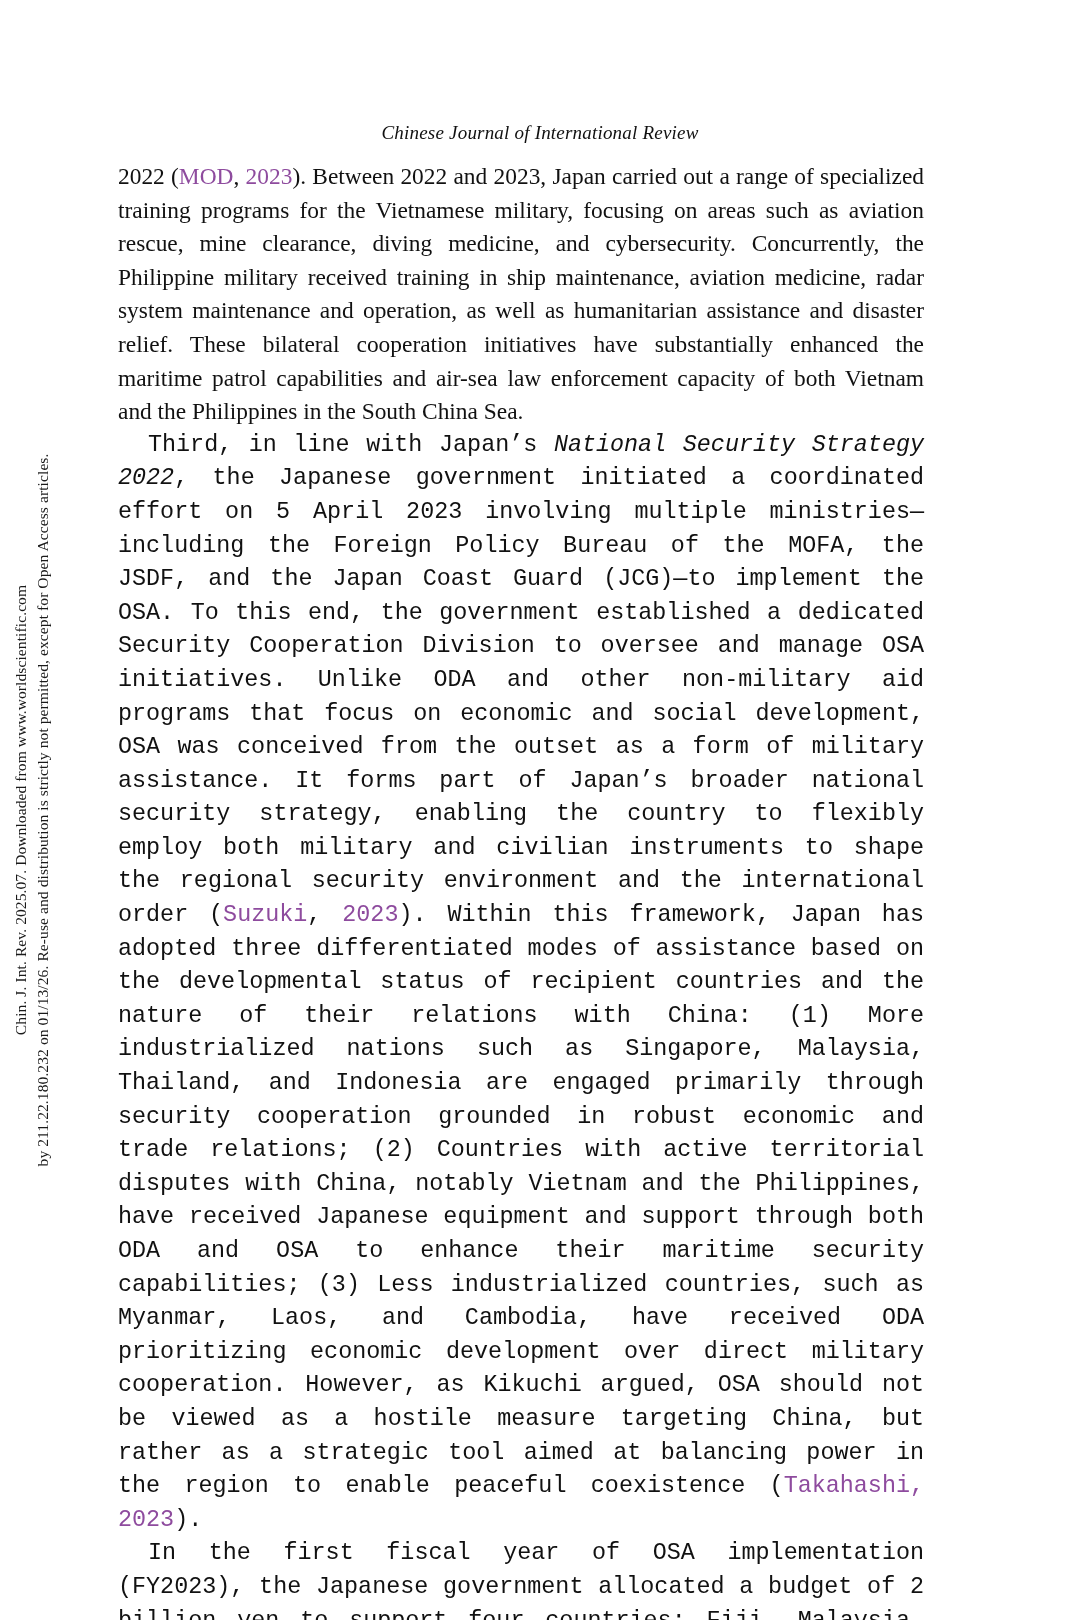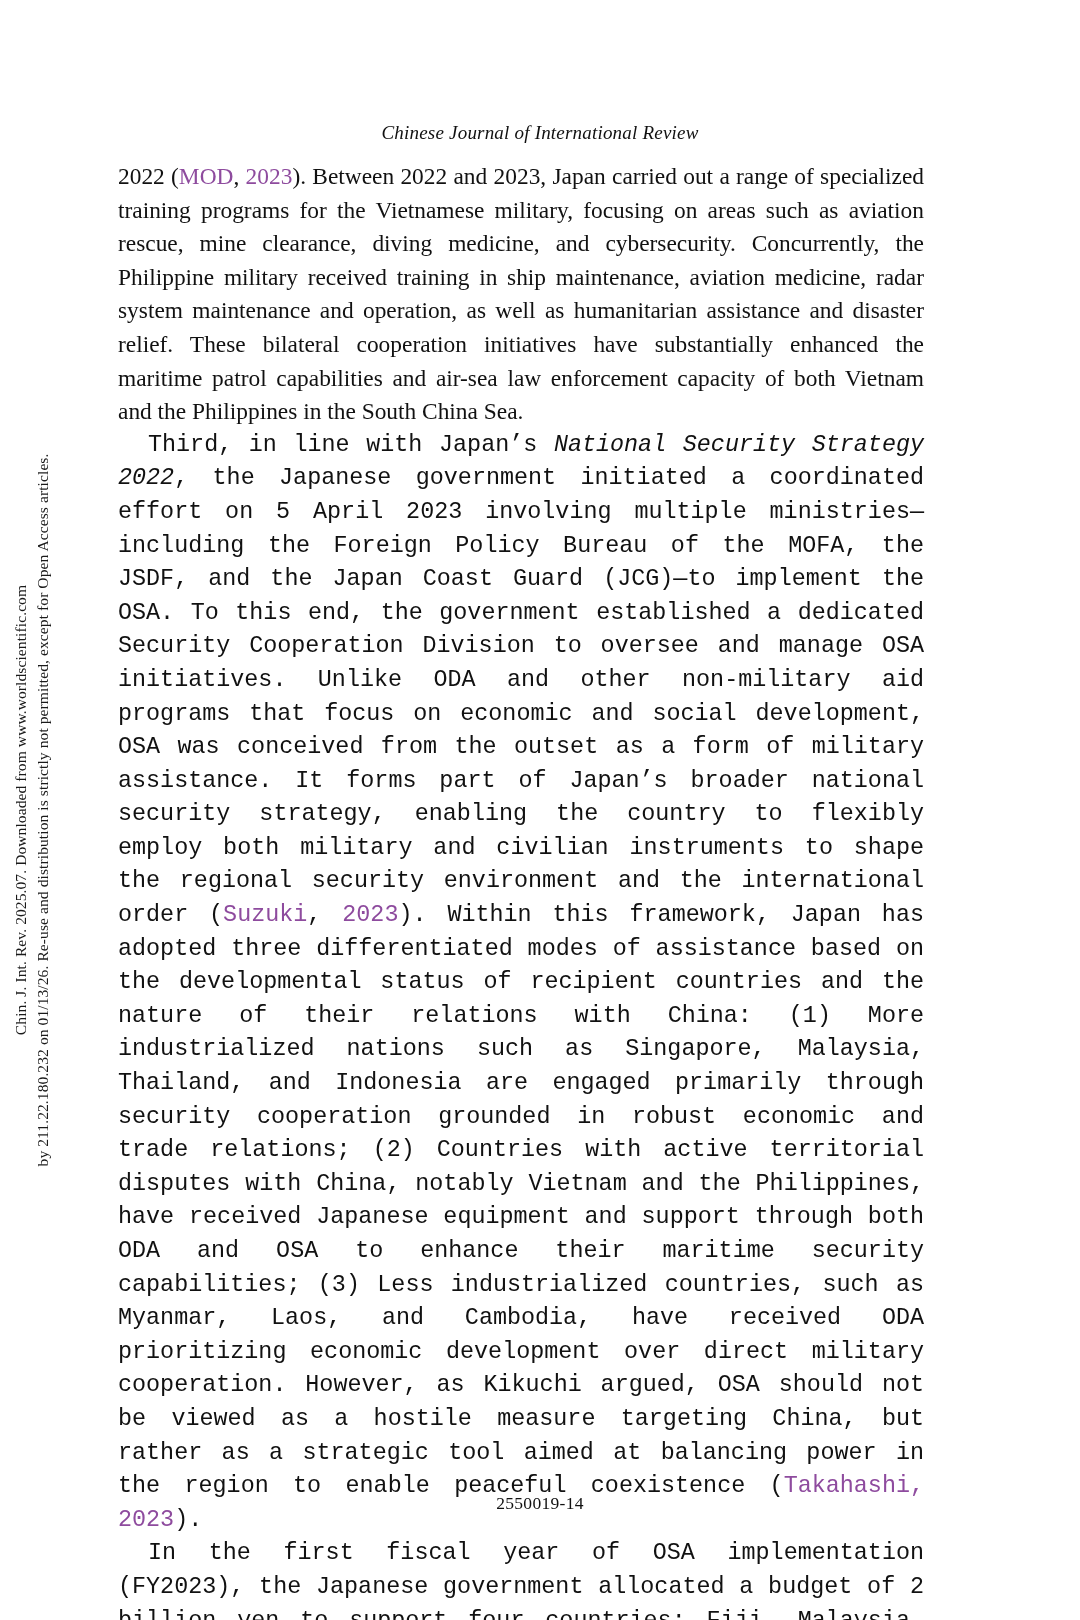--- a/index.html
+++ b/index.html
@@ -123,15 +123,14 @@
   </div>
 
   <div class="running-head">Chinese Journal of International Review</div>
 
   <div class="content">
     <p class="body-par" id="par-1"><span>2022 (</span><span class="cite">MOD</span><span>, </span><span class="cite">2023</span><span>). Between 2022 and 2023, Japan carried out a range of specialized training programs for the Vietnamese military, focusing on areas such as aviation rescue, mine clearance, diving medicine, and cybersecurity. Concurrently, the Philippine military received training in ship maintenance, aviation medicine, radar system maintenance and operation, as well as humanitarian assistance and disaster relief. These bilateral cooperation initiatives have substantially enhanced the maritime patrol capabilities and air-sea law enforcement capacity of both Vietnam and the Philippines in the South China Sea.</span></p>
     <p class="body-par indent" id="par-2"><span>Third, in line with Japan’s </span><em>National Security Strategy 2022</em><span>, the Japanese government initiated a coordinated effort on 5 April 2023 involving multiple ministries—including the Foreign Policy Bureau of the MOFA, the JSDF, and the Japan Coast Guard (JCG)—to implement the OSA. To this end, the government established a dedicated Security Cooperation Division to oversee and manage OSA initiatives. Unlike ODA and other non-military aid programs that focus on economic and social development, OSA was conceived from the outset as a form of military assistance. It forms part of Japan’s broader national security strategy, enabling the country to flexibly employ both military and civilian instruments to shape the regional security environment and the international order (</span><span class="cite">Suzuki</span><span>, </span><span class="cite">2023</span><span>). Within this framework, Japan has adopted three differentiated modes of assistance based on the developmental status of recipient countries and the nature of their relations with China: (1) More industrialized nations such as Singapore, Malaysia, Thailand, and Indonesia are engaged primarily through security cooperation grounded in robust economic and trade relations; (2) Countries with active territorial disputes with China, notably Vietnam and the Philippines, have received Japanese equipment and support through both ODA and OSA to enhance their maritime security capabilities; (3) Less industrialized countries, such as Myanmar, Laos, and Cambodia, have received ODA prioritizing economic development over direct military cooperation. However, as Kikuchi argued, OSA should not be viewed as a hostile measure targeting China, but rather as a strategic tool aimed at balancing power in the region to enable peaceful coexistence (</span><span class="cite">Takahashi, 2023</span><span>).</span></p>
     <p class="body-par indent" id="par-3"><span>In the first fiscal year of OSA implementation (FY2023), the Japanese government allocated a budget of 2 billion yen to support four countries: Fiji, Malaysia, Bangladesh, and the Philippines (see Table </span><span class="cite">2</span><span>). Among these, only Fiji lies outside Southeast Asia as a South Pacific island country; the</span></p>
   </div>
 
-  <div class="footer">2550019-14</div>
 
 </div>
 
 </body></html>

